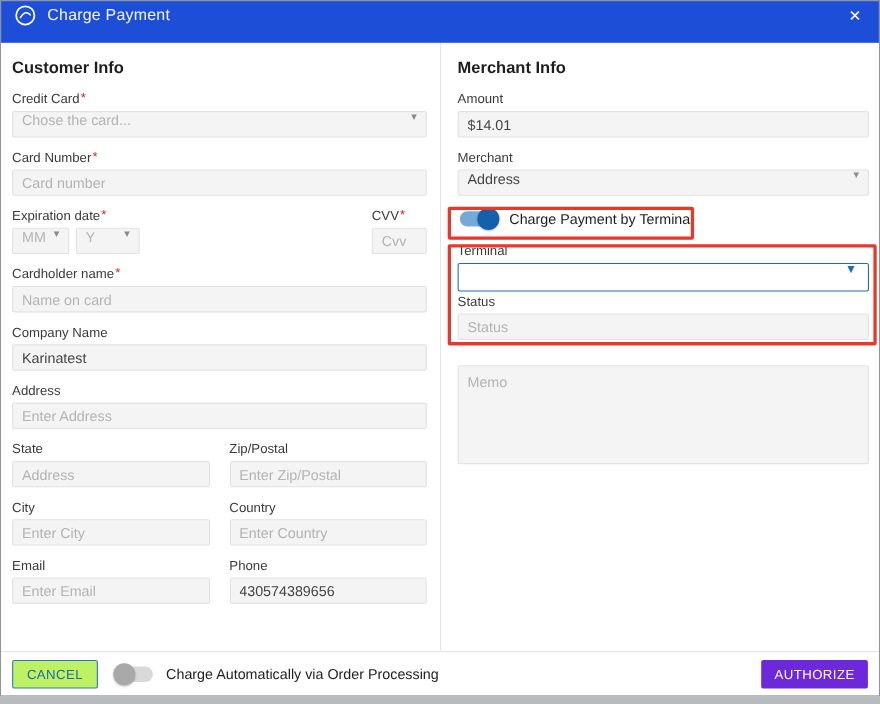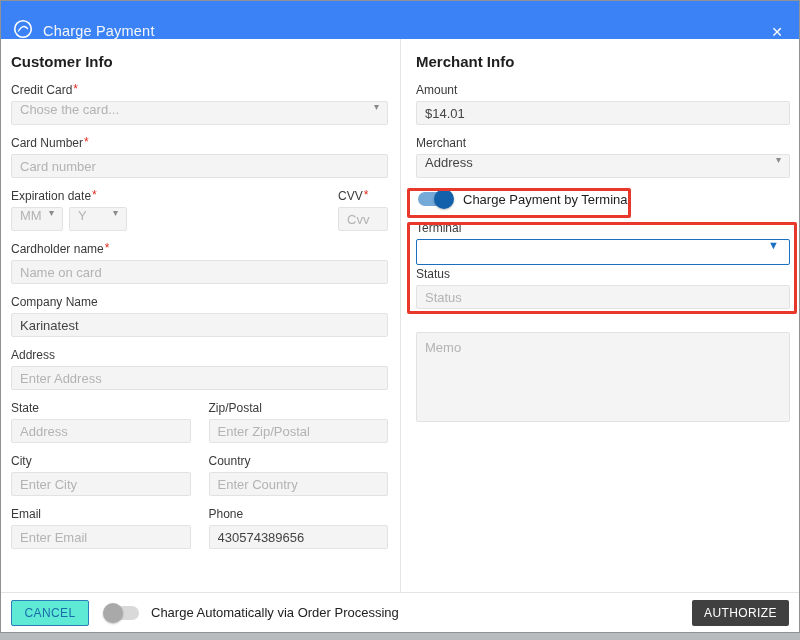--- a/index.html
+++ b/index.html
@@ -3,22 +3,22 @@
 <meta charset="utf-8">
 <style>
   * { margin:0; padding:0; box-sizing:border-box; }
   html,body { background:#b7bbbe; }
   body { font-family:"Liberation Sans", sans-serif; }
   .page { width:800px; height:640px; background:#b7bbbe; position:relative; overflow:hidden; }
   .modal { width:800px; height:633px; background:#fff; border:1px solid #8f9396;
            display:flex; flex-direction:column; position:relative; }
 
   
-  .titlebar { flex:0 0 38px; background:#3b82f6; display:flex; align-items:flex-end;
-              padding:0 16px 0 12px; }
+  .titlebar { flex:0 0 38px; background:#1d4ed8; display:flex; align-items:center;
+              padding:0 16px 12px 12px; }
   .logo { display:flex; align-items:center; }
   .title { color:#f4f6f8; font-size:14.5px; margin-left:10px; letter-spacing:.2px; }
   .close { margin-left:auto; color:#fff; font-size:14px; cursor:pointer; line-height:1; }
 
   
   .body { flex:1 1 auto; display:flex; overflow:hidden; background:#fff; }
   .col-left { width:400px; flex:0 0 400px; border-right:1px solid #e4e4e4; padding:14px 12px 0 10px; }
   .col-right { flex:1 1 auto; padding:14px 9px 0 15px; }
   h2.section { font-size:15px; font-weight:700; color:#1e1e1e; margin:0 0 13px; }
 
@@ -70,24 +70,24 @@
   .annotation { position:absolute; border:3px solid #e8382b; border-radius:2px;
                 pointer-events:none; z-index:6; background:transparent; }
   .anno-toggle { left:406px; top:187px; width:224px; height:30px; }
   .anno-terminal { left:406px; top:221px; width:390px; height:92px; }
 
   
   .footer { flex:0 0 40px; border-top:1px solid #e4e4e4; background:#fff;
             display:flex; align-items:center; padding:0 10px; }
   .btn { height:26px; font-size:12px; border-radius:2px; cursor:pointer; letter-spacing:.4px;
          font-family:"Liberation Sans", sans-serif; }
-  .btn-cancel { width:78px; background:#5eead4; border:1px solid #2a7cba; color:#1b6cab; }
+  .btn-cancel { width:78px; background:#bef264; border:1px solid #2a7cba; color:#1b6cab; }
   .footer .toggle { margin-left:16px; }
   .footer-label { font-size:13px; color:#222; margin-left:12px; }
-  .btn-gray { border:none; background:#404040; color:#fff; }
+  .btn-gray { border:none; background:#6d28d9; color:#fff; }
   .btn-authorize { width:97px; margin-left:auto; }
   .btn-charge { width:88px; margin-left:20px; }
 </style>
 </head>
 <body>
 
 <div class="page">
   <div class="modal">
 
     <div class="titlebar">

